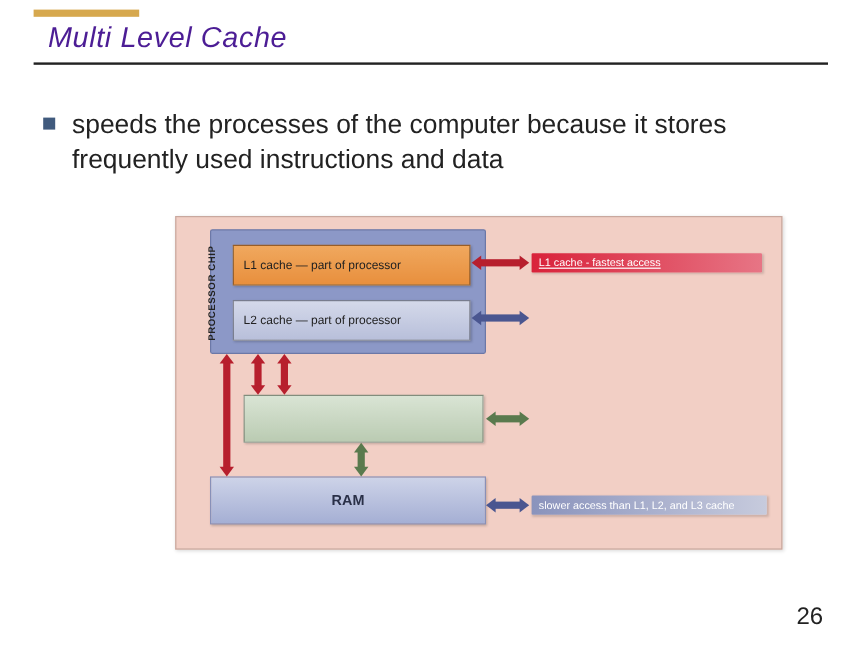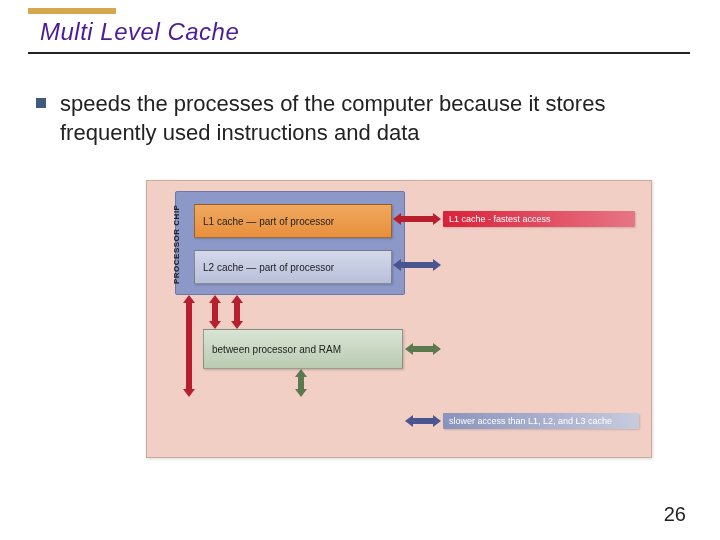--- a/index.html
+++ b/index.html
@@ -148,21 +148,21 @@
     left: 296px;
     height: 16px;
     color: #fff;
     font-size: 9px;
     display: flex;
     align-items: center;
     padding-left: 6px;
     border-radius: 1px;
     box-shadow: 1px 1px 2px rgba(0,0,0,0.15);
   }
-  .sb1 { top: 30px;  width: 192px; background: linear-gradient(to right, #d9223a, #e77585); }
+  .sb1 { top: 30px;  width: 192px; background: linear-gradient(to right, #d9223a, #e77585); text-decoration: underline; }
   .sb2 { top: 76px;  width: 192px; background: linear-gradient(to right, #8a93bc, #c7cbdd); }
   .sb3 { top: 160px; width: 196px; background: linear-gradient(to right, #93b38a, #cad8c3); }
   .sb4 { top: 232px; width: 196px; background: linear-gradient(to right, #8a93bc, #c7cbdd); }
 
   
   .dh-arrow {
     position: absolute;
     height: 8px;
   }
   .dh-arrow .shaft {
@@ -221,23 +221,23 @@
 
 <div class="diagram">
 
   <div class="proc-group">
     <div class="proc-label">PROCESSOR CHIP</div>
     <div class="cache-box l1-box">L1 cache — part of processor</div>
     <div class="cache-box l2-box">L2 cache — part of processor</div>
   </div>
 
   <div class="l3-box">
-    <div>between processor and RAM</div>
-  </div>
-
+  </div>
+
+  <div class="ram-box">RAM</div>
 
   <div class="speed-bar sb1">L1 cache - fastest access</div>
   <div class="speed-bar sb4">slower access than L1, L2, and L3 cache</div>
 
   <div class="dh-arrow a-red" style="top:34px; left:246px; width:48px;">
     <div class="shaft"></div>
       <div class="head-l"></div>
       <div class="head-r"></div>
   </div>
   <div class="dh-arrow a-blue" style="top:80px; left:246px; width:48px;">

